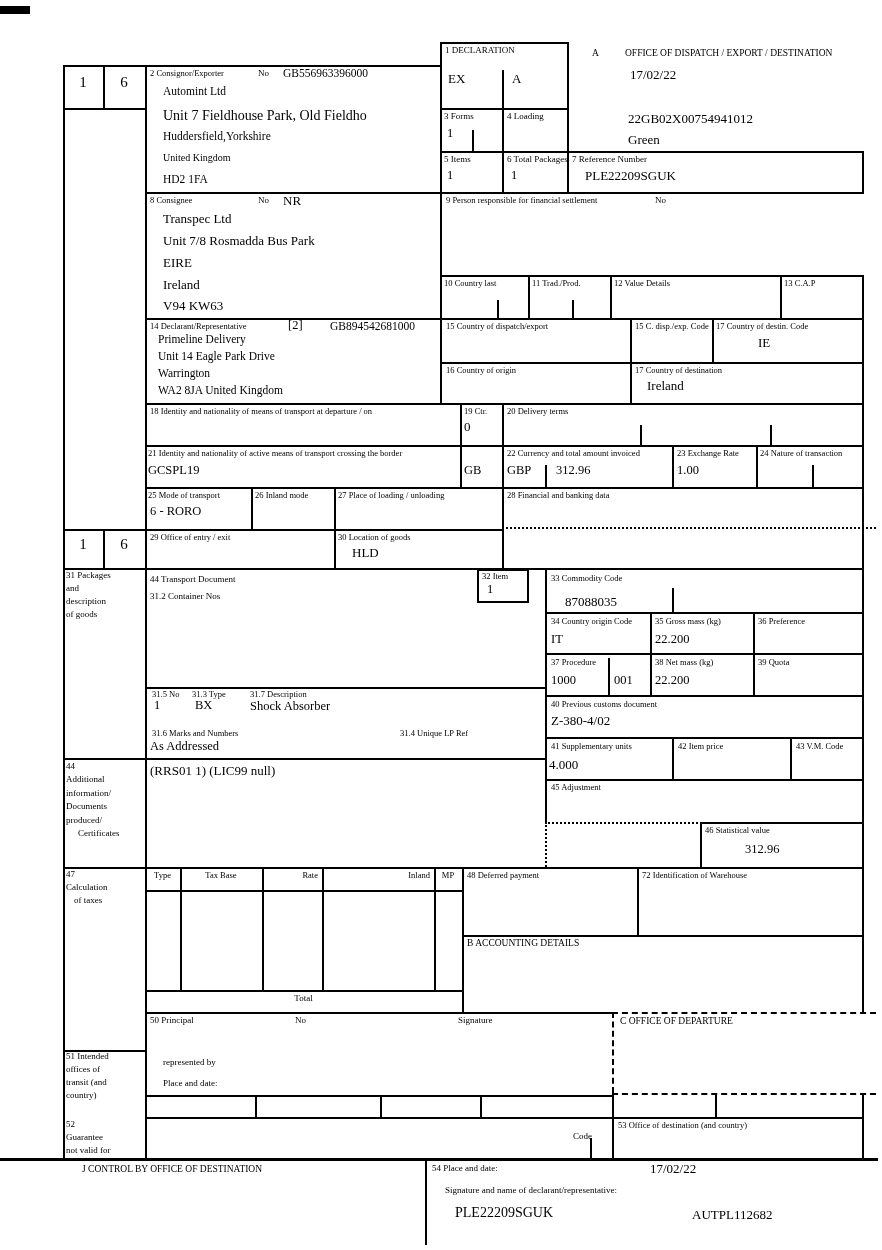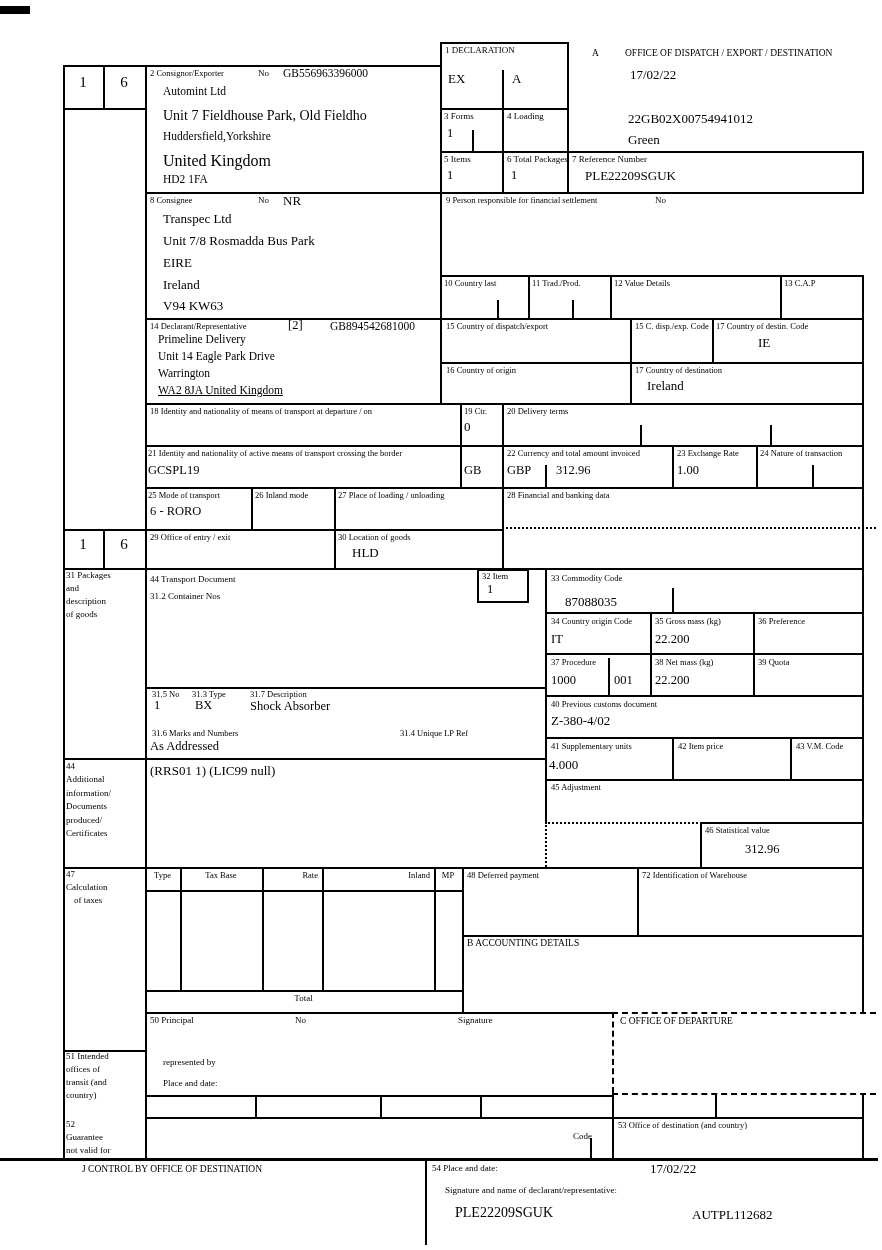--- a/index.html
+++ b/index.html
@@ -129,21 +129,21 @@
   <div class="t lab" style="left:445px;top:46px;">1 DECLARATION</div>
   <div class="t vb" style="left:448px;top:72px;">EX</div>
   <div class="t vb" style="left:512px;top:72px;">A</div>
 
   <div class="t lab8" style="left:150px;top:69px;">2 Consignor/Exporter</div>
   <div class="t lab" style="left:258px;top:69px;">No</div>
   <div class="t" style="left:283px;top:67px;font-size:11.5px;">GB556963396000</div>
   <div class="t" style="left:163px;top:85px;font-size:11.5px;">Automint Ltd</div>
   <div class="t" style="left:163px;top:108px;font-size:14px;">Unit 7 Fieldhouse Park, Old Fieldho</div>
   <div class="t" style="left:163px;top:130px;font-size:11.5px;">Huddersfield,Yorkshire</div>
-  <div class="t" style="left:163px;top:152px;font-size:16px;">United Kingdom</div>
+  <div class="t" style="left:163px;top:152px;font-size:10px;">United Kingdom</div>
   <div class="t" style="left:163px;top:173px;font-size:11.5px;">HD2 1FA</div>
 
   <div class="t lab" style="left:444px;top:112px;">3 Forms</div>
   <div class="t val" style="left:447px;top:127px;">1</div>
   <div class="t lab" style="left:507px;top:112px;">4 Loading</div>
   <div class="t lab" style="left:444px;top:155px;">5 Items</div>
   <div class="t val" style="left:447px;top:169px;">1</div>
   <div class="t lab" style="left:507px;top:155px;">6 Total Packages</div>
   <div class="t val" style="left:511px;top:169px;">1</div>
   <div class="t lab" style="left:572px;top:155px;">7 Reference Number</div>
@@ -170,21 +170,21 @@
   <div class="t lab8" style="left:532px;top:279px;">11 Trad./Prod.</div>
   <div class="t lab8" style="left:614px;top:279px;">12 Value Details</div>
   <div class="t lab8" style="left:784px;top:279px;">13 C.A.P</div>
 
   <div class="t lab8" style="left:150px;top:322px;">14 Declarant/Representative</div>
   <div class="t val" style="left:288px;top:319px;">[2]</div>
   <div class="t" style="left:330px;top:320px;font-size:11.5px;">GB894542681000</div>
   <div class="t" style="left:158px;top:333px;font-size:11.5px;">Primeline Delivery</div>
   <div class="t" style="left:158px;top:350px;font-size:11.5px;">Unit 14 Eagle Park Drive</div>
   <div class="t" style="left:158px;top:367px;font-size:11.5px;">Warrington</div>
-  <div class="t" style="left:158px;top:384px;font-size:11.5px;text-decoration:underline;">WA2 8JA United Kingdom</div>
+  <div class="t" style="left:158px;top:384px;font-size:11.5px;">WA2 8JA United Kingdom</div>
 
   <div class="t lab8" style="left:446px;top:322px;">15 Country of dispatch/export</div>
   <div class="t lab8" style="left:635px;top:322px;">15 C. disp./exp. Code</div>
   <div class="t lab8" style="left:716px;top:322px;">17 Country of destin. Code</div>
   <div class="t vb" style="left:758px;top:336px;">IE</div>
   <div class="t lab8" style="left:446px;top:366px;">16 Country of origin</div>
   <div class="t lab8" style="left:635px;top:366px;">17 Country of destination</div>
   <div class="t vb" style="left:647px;top:379px;">Ireland</div>
 
   <div class="t lab8" style="left:150px;top:407px;">18 Identity and nationality of means of transport at departure / on</div>
@@ -248,21 +248,21 @@
   <div class="t lab8" style="left:551px;top:742px;text-align:center;">41 Supplementary units</div>
   <div class="t vb" style="left:549px;top:758px;">4.000</div>
   <div class="t lab8" style="left:678px;top:742px;">42 Item price</div>
   <div class="t lab8" style="left:796px;top:742px;">43 V.M. Code</div>
 
   <div class="t lab" style="left:66px;top:762px;">44</div>
   <div class="t lab" style="left:66px;top:775px;">Additional</div>
   <div class="t lab" style="left:66px;top:789px;">information/</div>
   <div class="t lab" style="left:66px;top:802px;">Documents</div>
   <div class="t lab" style="left:66px;top:816px;">produced/</div>
-  <div class="t lab" style="left:66px;top:829px;">Certificates</div>
+  <div class="t lab" style="left:66px;top:829px;padding-left:12px;">Certificates</div>
 
   <div class="t lab8" style="left:551px;top:783px;">45 Adjustment</div>
   <div class="t lab8" style="left:705px;top:826px;">46 Statistical value</div>
   <div class="t val" style="left:745px;top:843px;">312.96</div>
 
   <div class="t lab" style="left:66px;top:870px;">47</div>
   <div class="t lab" style="left:66px;top:883px;">Calculation</div>
   <div class="t lab" style="left:74px;top:896px;">of taxes</div>
   <div class="t lab8 ctr" style="left:145px;top:871px;width:35px;">Type</div>
   <div class="t lab8 ctr" style="left:180px;top:871px;width:82px;">Tax Base</div>

